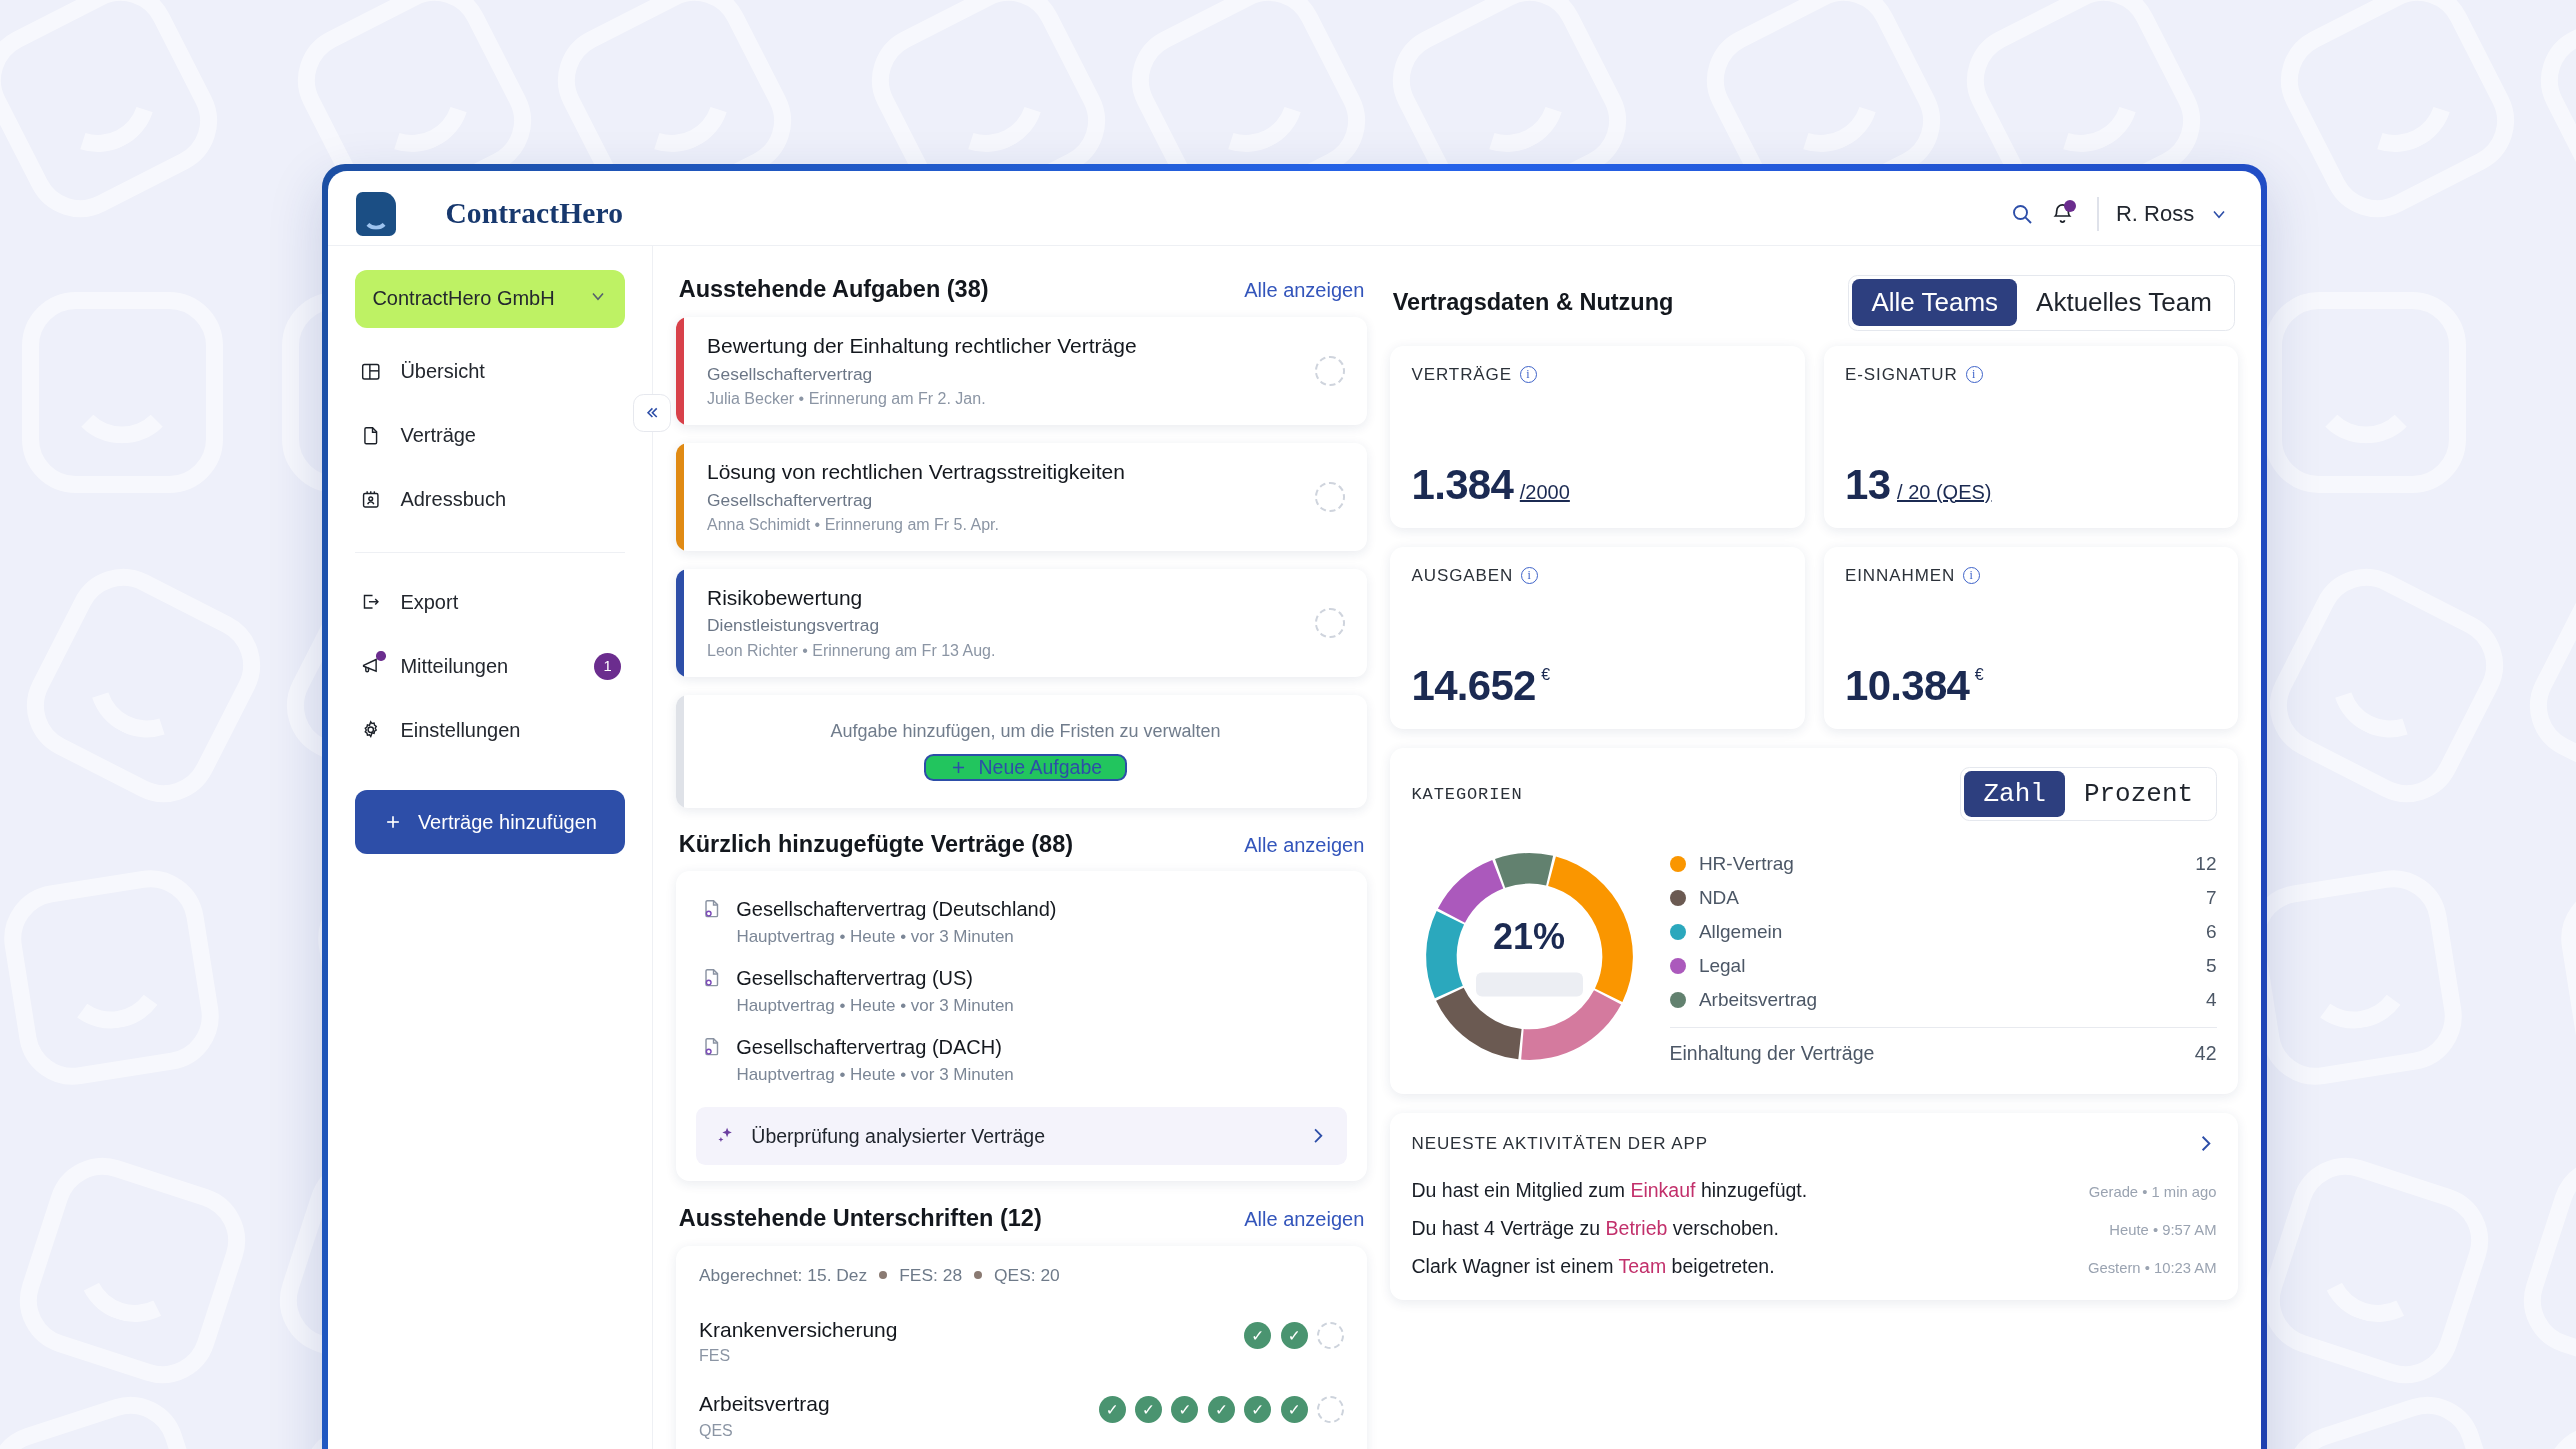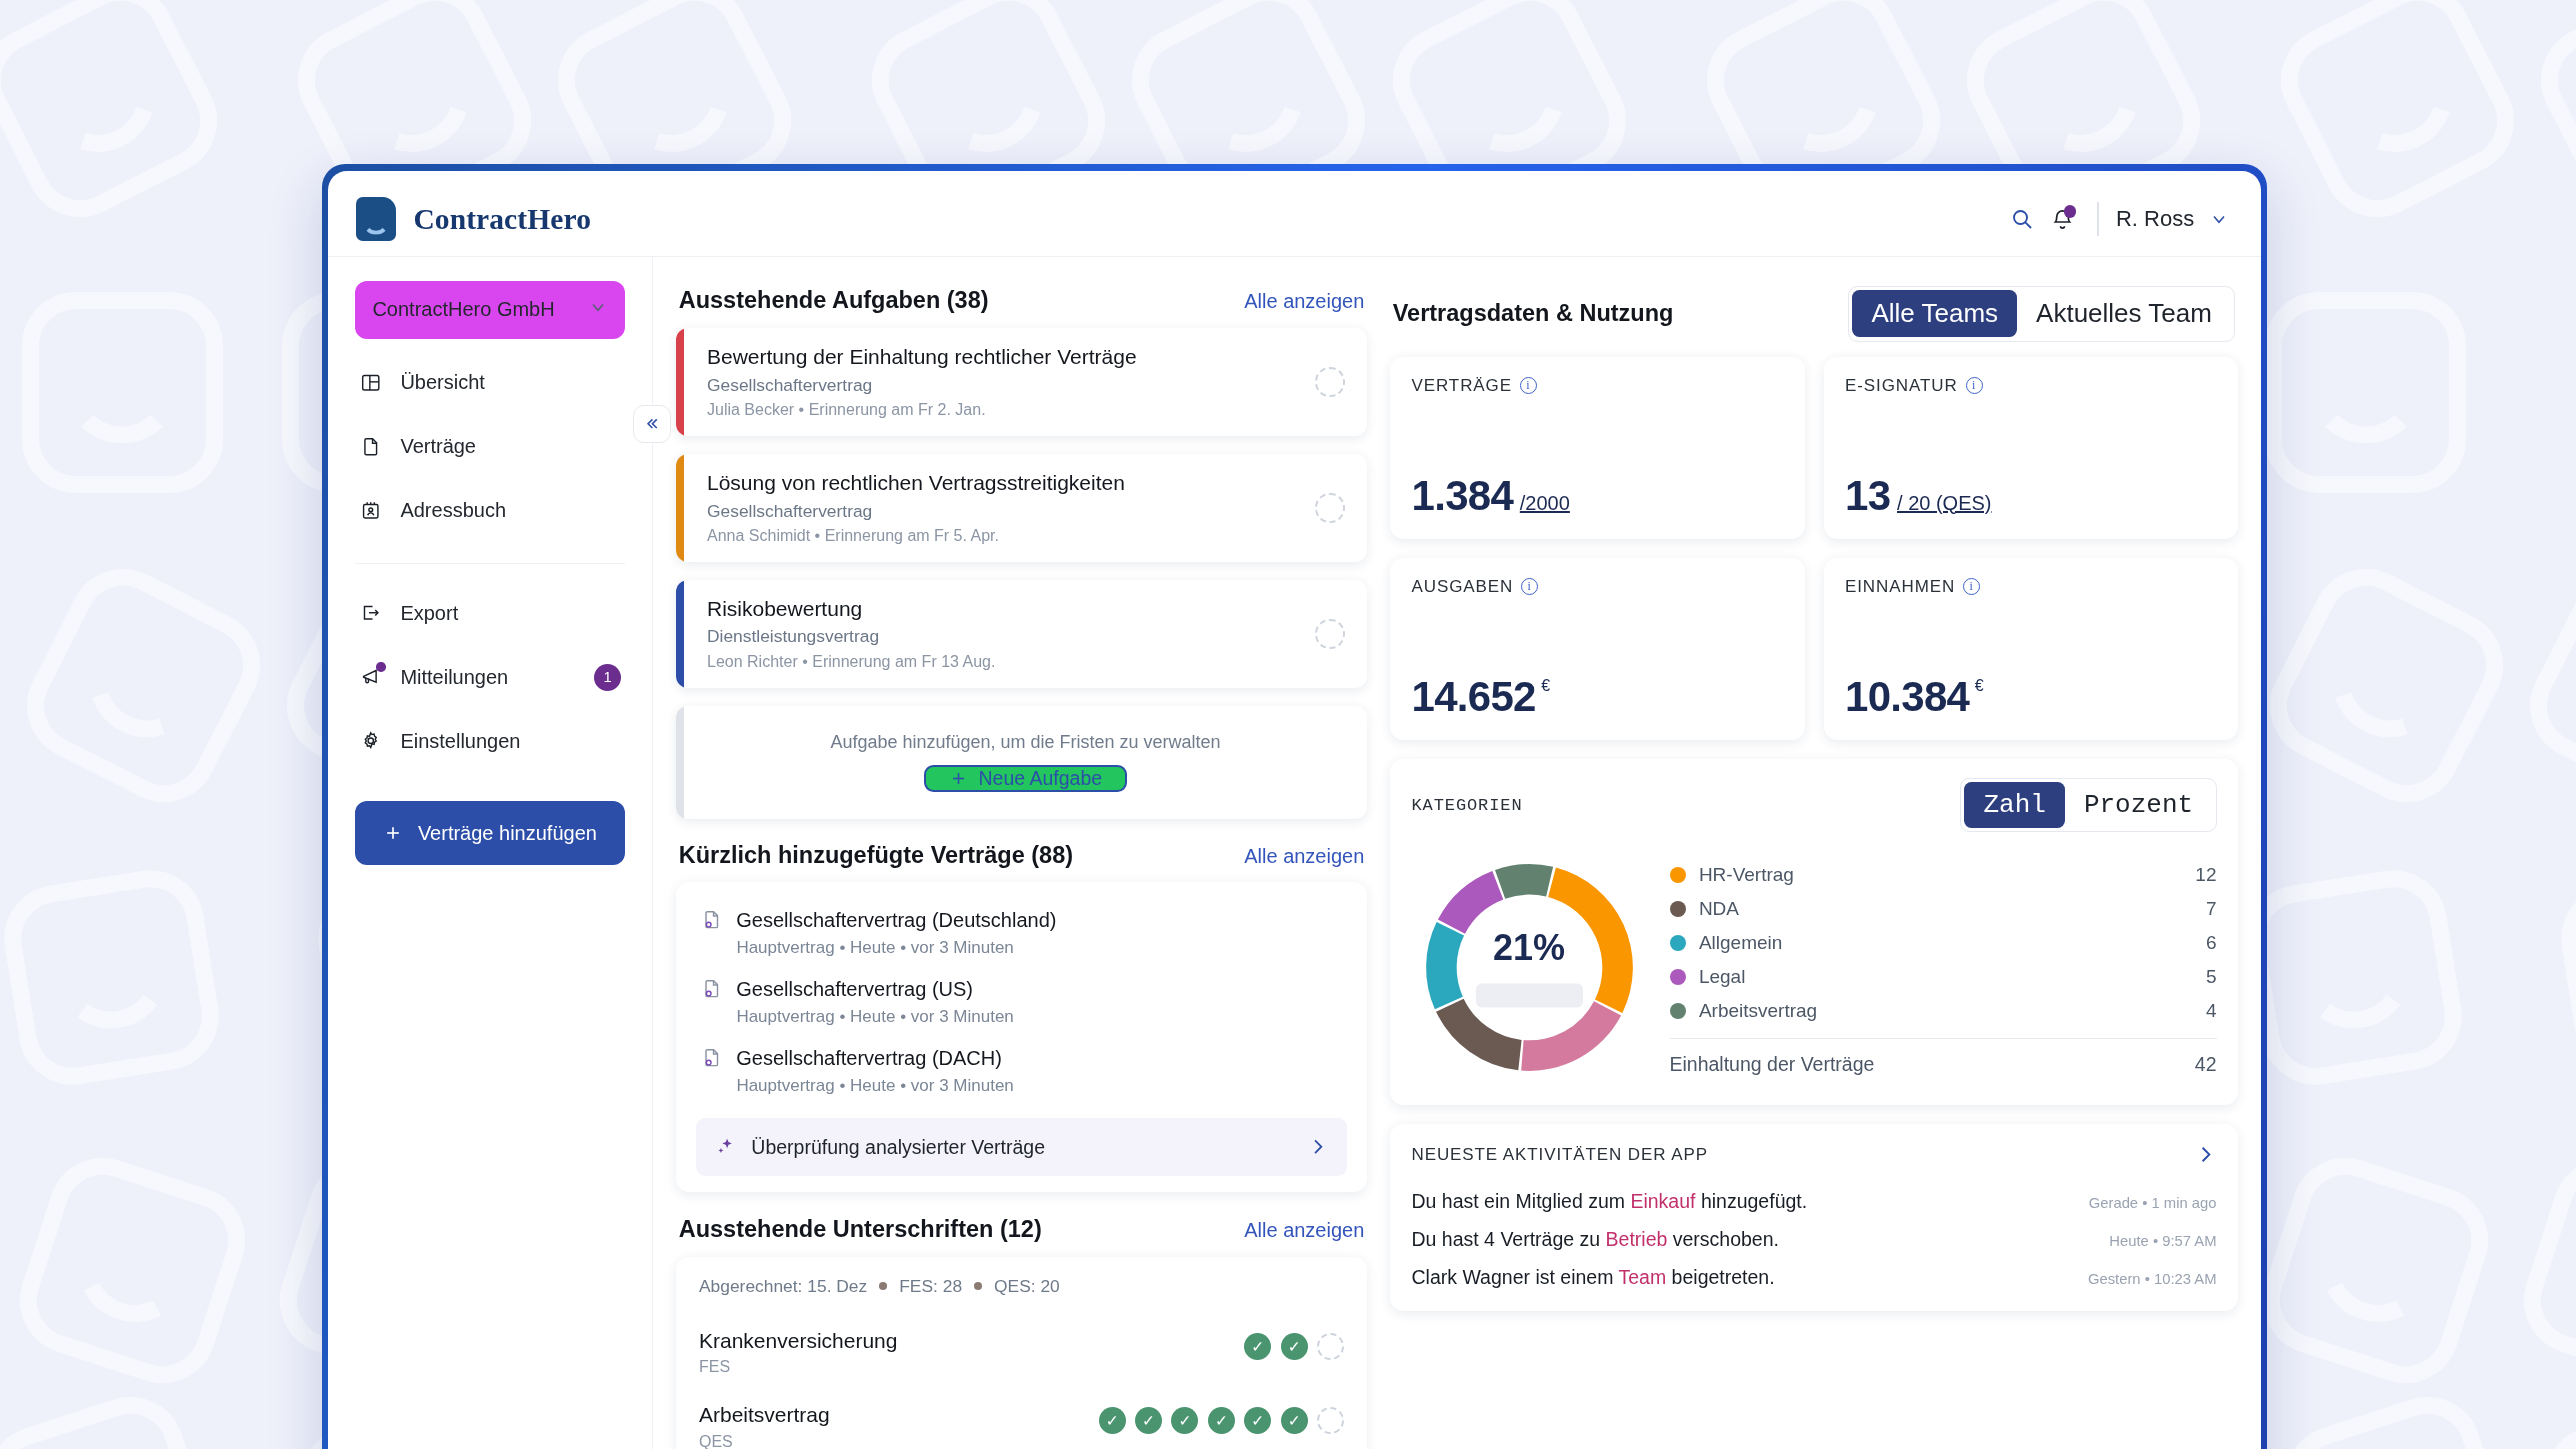--- a/index.html
+++ b/index.html
@@ -51,25 +51,26 @@
   #app-inner {
     width: 100%; height: 100%;
     background: #ffffff;
     border-radius: 19px 19px 0 0;
     overflow: hidden;
     display: flex; flex-direction: column;
   }
 
   
   #topbar {
-    height: 86px;
+    height: 75px;
     display: flex; align-items: center;
     padding: 12px 32px 0 28px;
     border-bottom: 1.3px solid #eef0f4;
     flex: 0 0 auto;
+    gap: 32px;
   }
   .logo-mark {
     width: 40px; height: 44px;
     background: #1b4e84;
     border-radius: 6.7px 13.4px 6.7px 6.7px;
     position: relative;
     flex: 0 0 auto;
   }
   .logo-mark::after {
     content: "";
@@ -111,21 +112,21 @@
   
   #sidebar {
     width: 325px; flex: 0 0 325px;
     border-right: 1.3px solid #eef0f4;
     padding: 24px 27px 0 27px;
     position: relative;
     background: #fff;
   }
   #org-switcher {
     height: 58px;
-    background: #d946ef;
+    background: #bef264;
     border-radius: 12px;
     display: flex; align-items: center;
     padding: 0 17.4px;
     font-size: 20px; color: #24282e;
   }
   #org-switcher .caret { margin-left: auto; }
   #collapse-btn {
     position: absolute;
     right: -19px; top: 148px;
     width: 38px; height: 38px;

